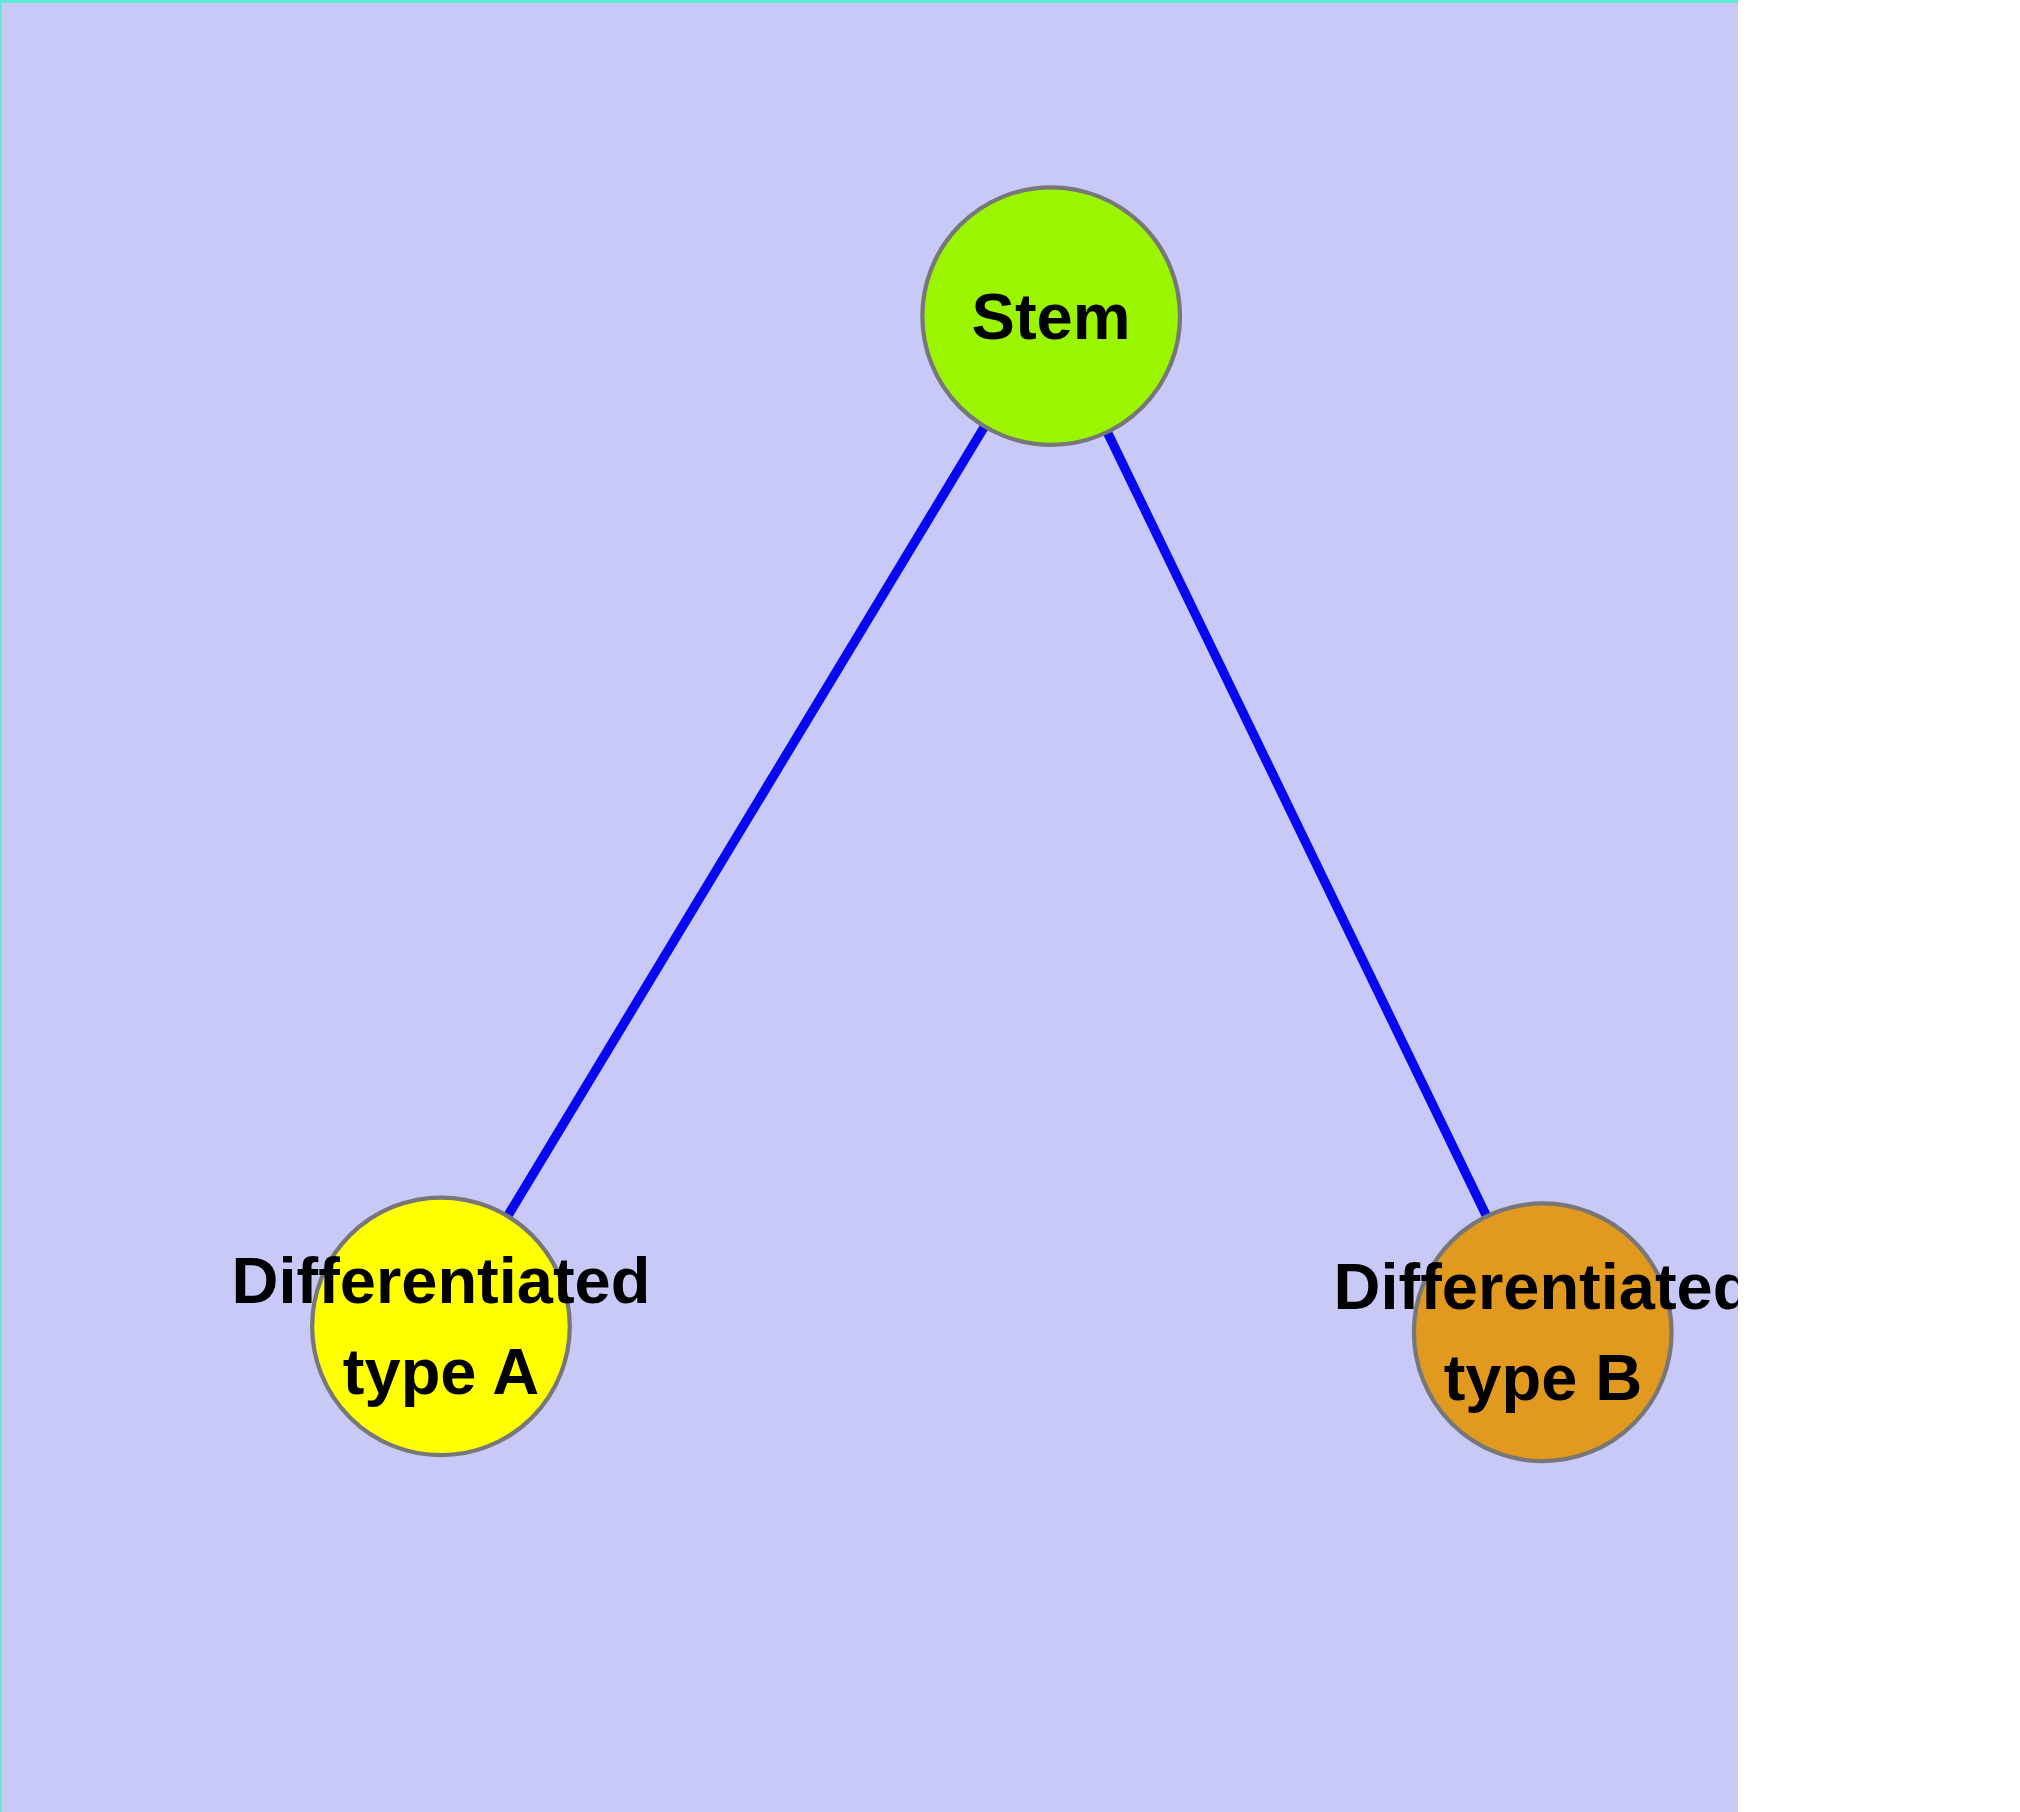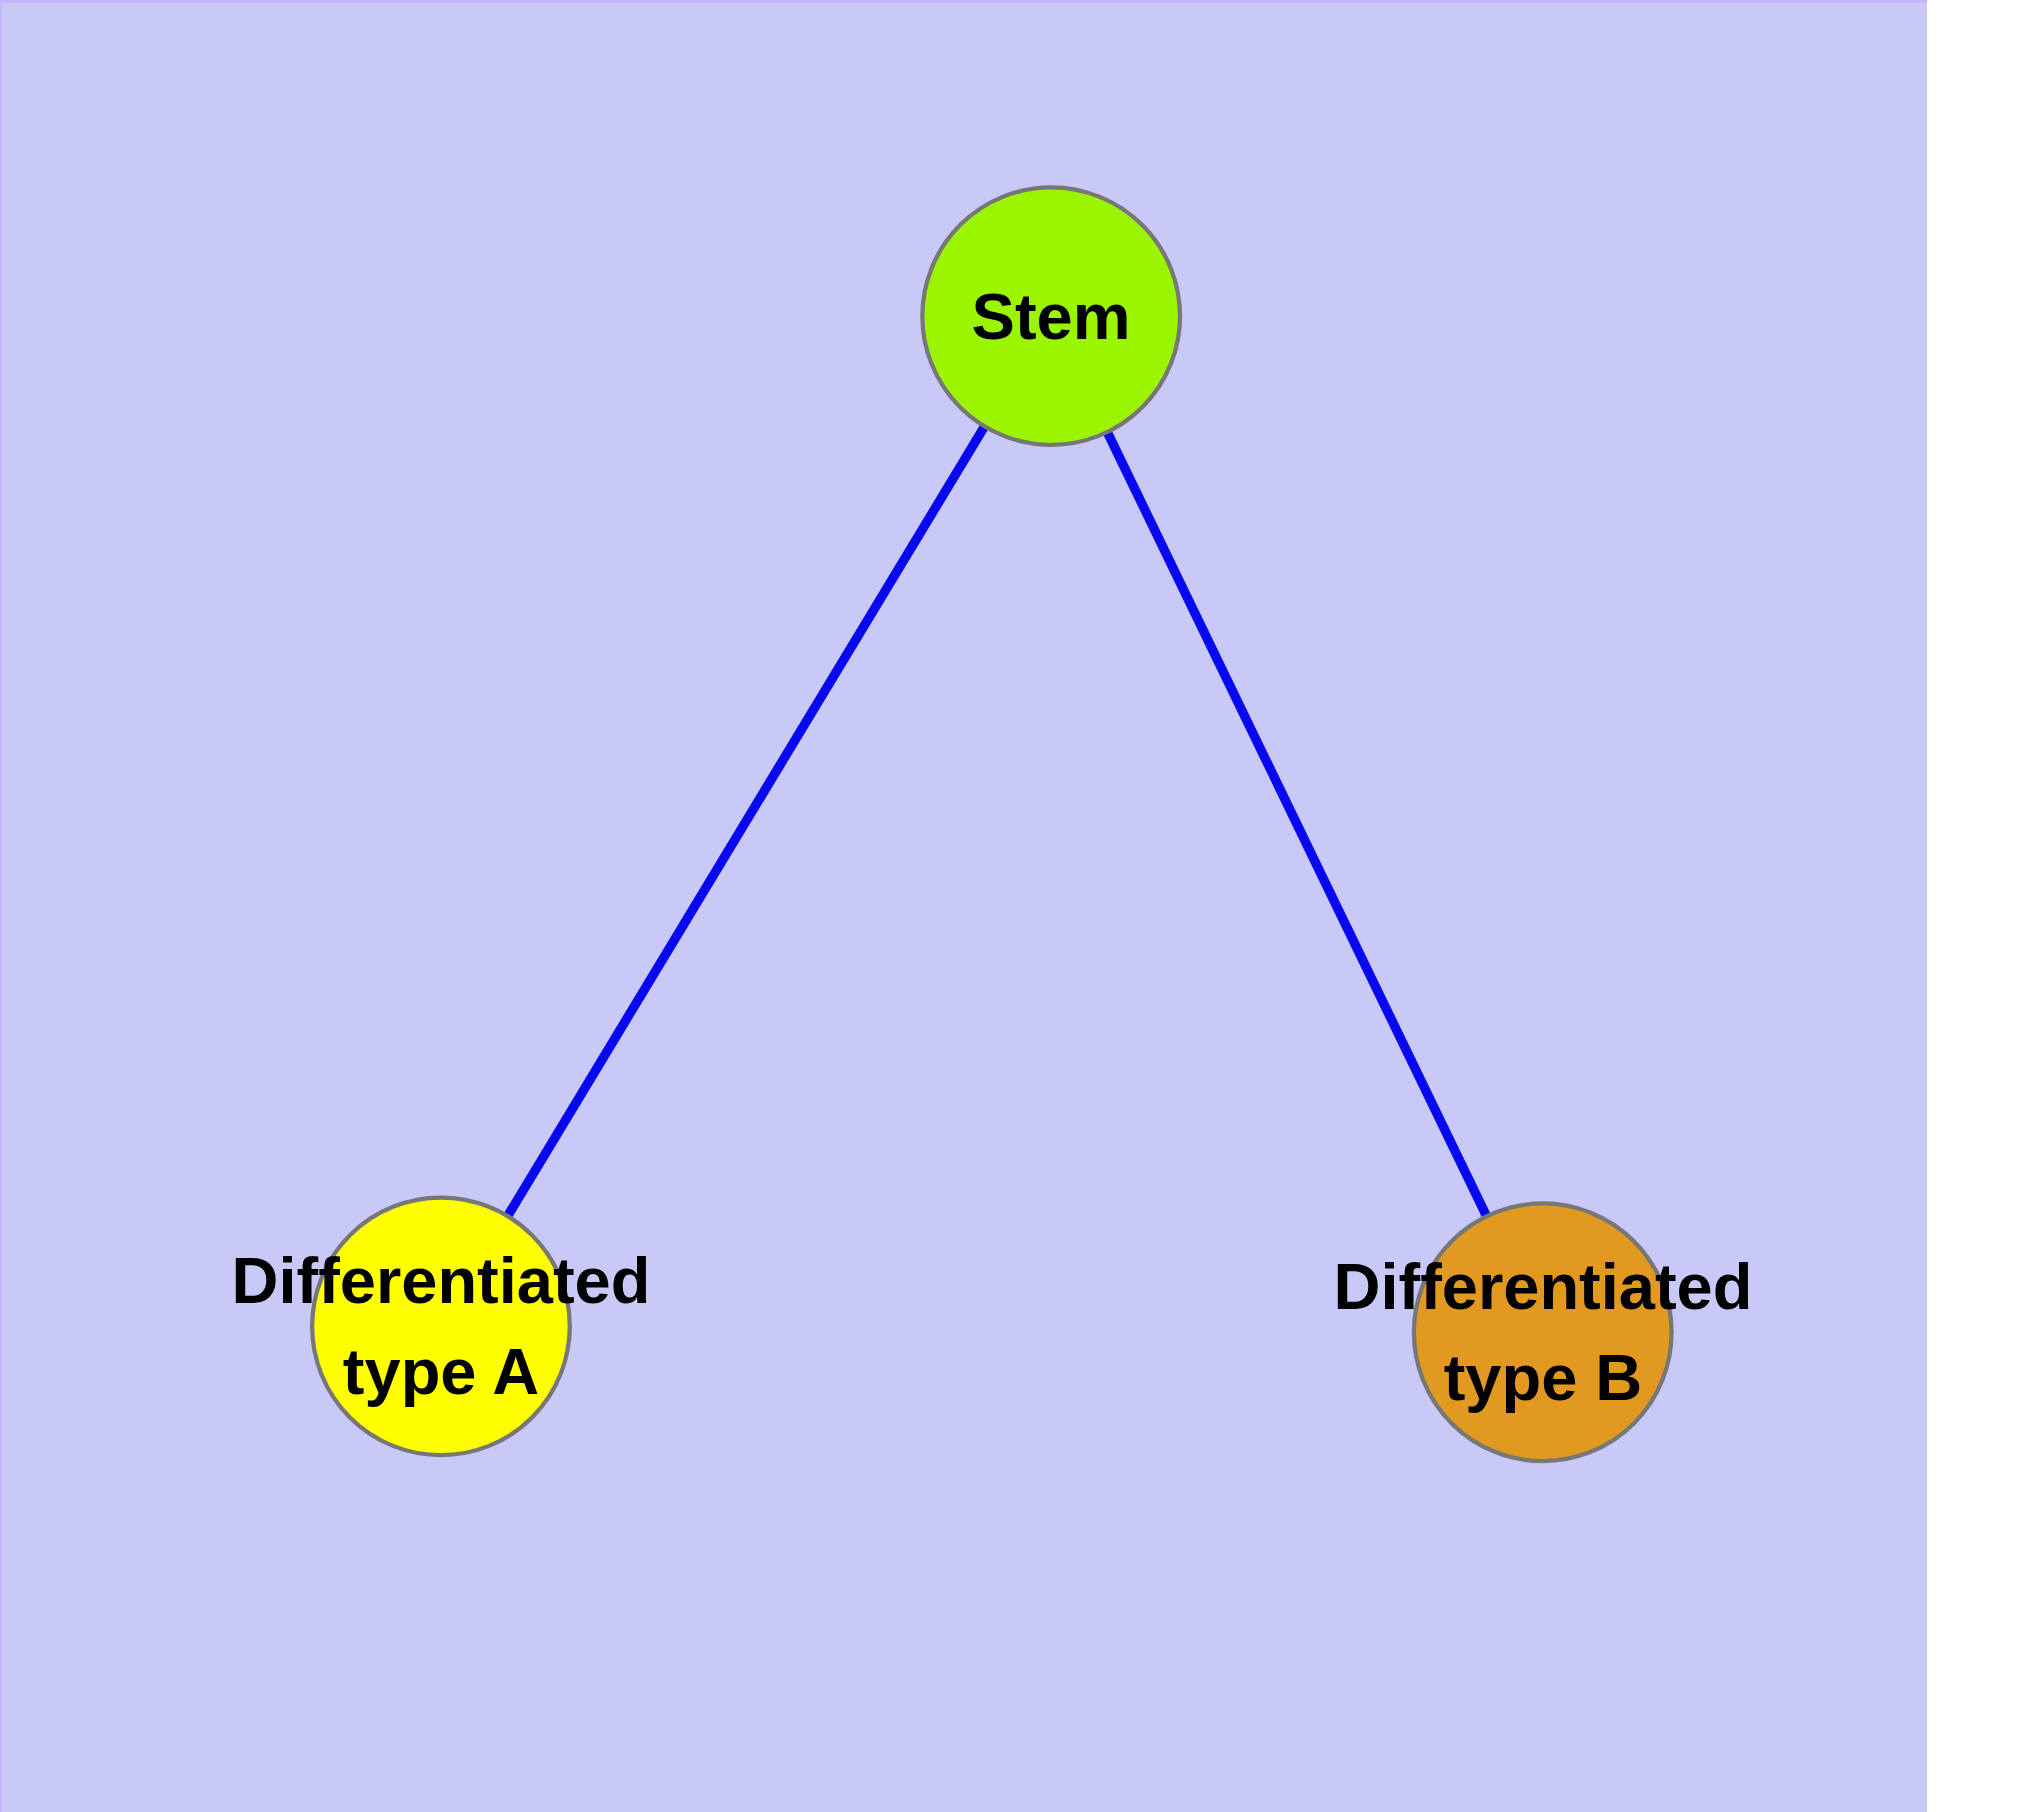--- a/index.html
+++ b/index.html
@@ -39,21 +39,21 @@
     font-size: 65px;
     line-height: 91px;
     color: #000000;
     letter-spacing: 0px;
     pointer-events: none;
   }
 </style>
 </head>
 <body>
 
-<div class="canvas" style="width: 1927px; height: 1812px; background: #c4b5fd;">
+<div class="canvas" style="width: 1738px; height: 1812px; background: #5eead4;">
   <div class="panel" style="background: rgb(201, 201, 248);"></div>
 
   <svg class="graph" xmlns="http://www.w3.org/2000/svg" viewBox="0 0 2384 2138" width="2021" height="1812">
     <line x1="1240" y1="373" x2="520" y2="1565" stroke="#0808f0" stroke-width="11"></line>
     <line x1="1240" y1="373" x2="1820" y2="1572" stroke="#0808f0" stroke-width="11"></line>
     <circle cx="1240" cy="373" r="152" fill="#9bf500" stroke="#777777" stroke-width="5"></circle>
     <circle cx="520" cy="1565" r="152" fill="#ffff00" stroke="#777777" stroke-width="5"></circle>
     <circle cx="1820" cy="1572" r="152" fill="#e29920" stroke="#777777" stroke-width="5"></circle>
   </svg>
 

